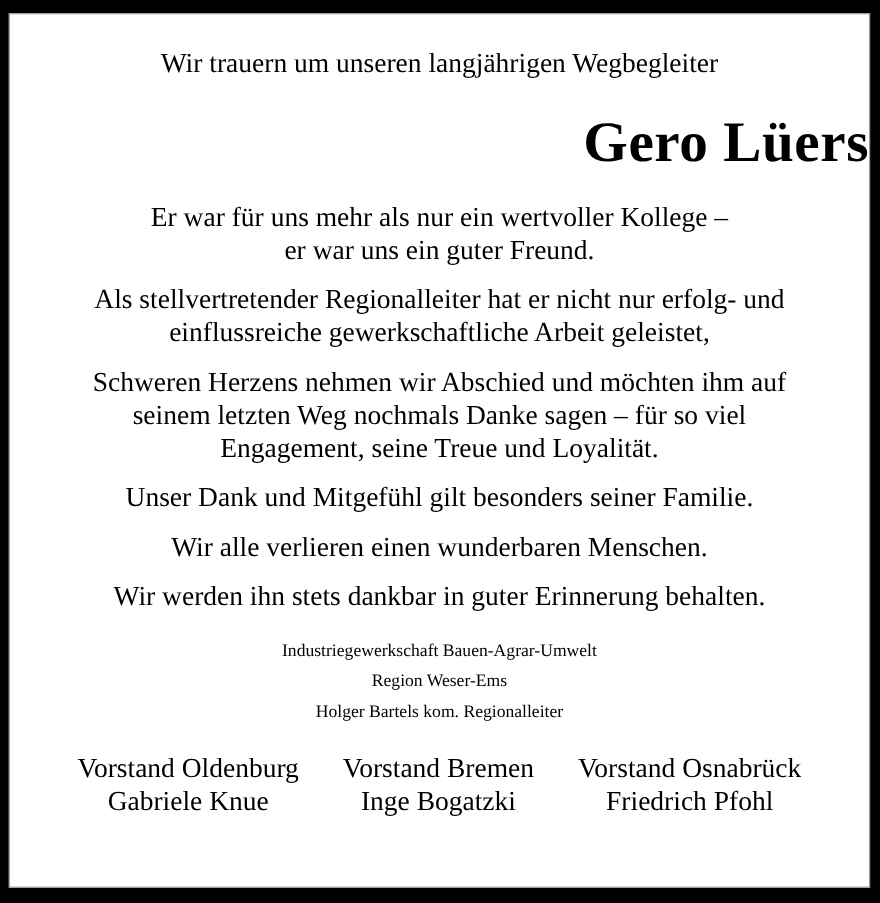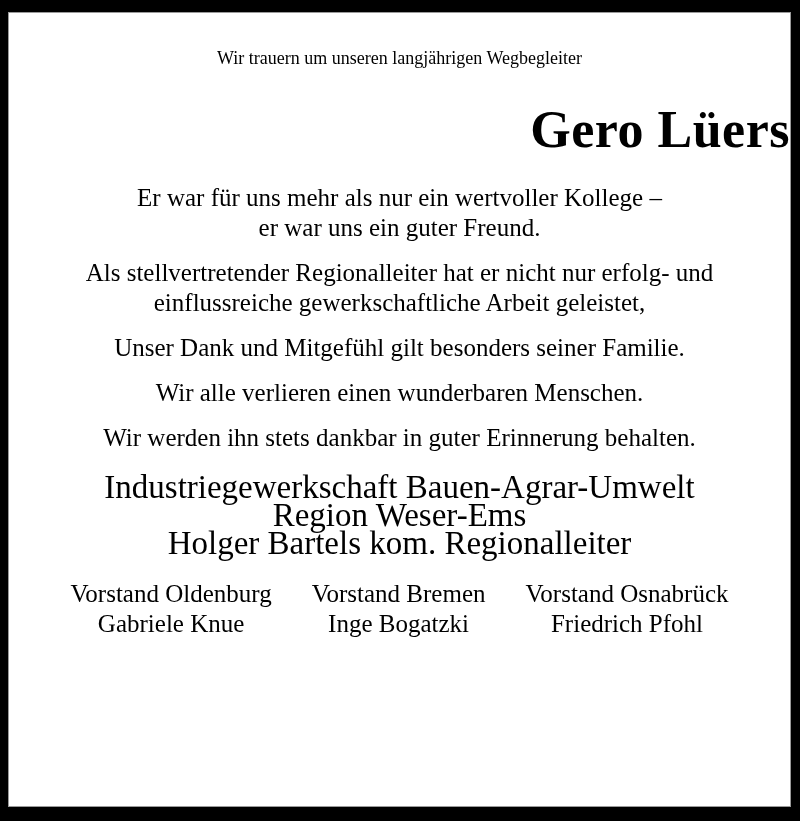--- a/index.html
+++ b/index.html
@@ -21,21 +21,21 @@
     top: 12px;
     right: 9px;
     bottom: 14px;
     background: #ffffff;
     border: 1px solid #9a9a9a;
     box-sizing: border-box;
     text-align: center;
   }
   .intro {
     margin-top: 30px;
-    font-size: 18px;
+    font-size: 25px;
     line-height: 30px;
     white-space: nowrap;
   }
   .deceased-name {
     margin-top: 27px;
     font-size: 52px;
     line-height: 60px;
     font-weight: bold;
     letter-spacing: 0.5px;
     text-align: right;
@@ -46,21 +46,21 @@
     line-height: 30px;
   }
   .para.first {
     margin-top: 23px;
   }
   .para .line {
     white-space: nowrap;
   }
   .signature {
     margin-top: 20px;
-    font-size: 33px;
+    font-size: 16px;
     line-height: 28px;
   }
   .signature .line {
     white-space: nowrap;
   }
   .boards {
     margin-top: 22px;
     display: flex;
     justify-content: center;
     gap: 40px;
@@ -84,20 +84,25 @@
   <div class="para first">
     <div class="line">Er war für uns mehr als nur ein wertvoller Kollege –</div>
     <div class="line">er war uns ein guter Freund.</div>
   </div>
 
   <div class="para">
     <div class="line">Als stellvertretender Regionalleiter hat er nicht nur erfolg- und</div>
     <div class="line">einflussreiche gewerkschaftliche Arbeit geleistet,</div>
   </div>
 
+  <div class="para">
+    <div class="line">Schweren Herzens nehmen wir Abschied und möchten ihm auf</div>
+    <div class="line">seinem letzten Weg nochmals Danke sagen – für so viel</div>
+    <div class="line">Engagement, seine Treue und Loyalität.</div>
+  </div>
 
   <div class="para">
     <div class="line">Unser Dank und Mitgefühl gilt besonders seiner Familie.</div>
   </div>
 
   <div class="para">
     <div class="line">Wir alle verlieren einen wunderbaren Menschen.</div>
   </div>
 
   <div class="para">

